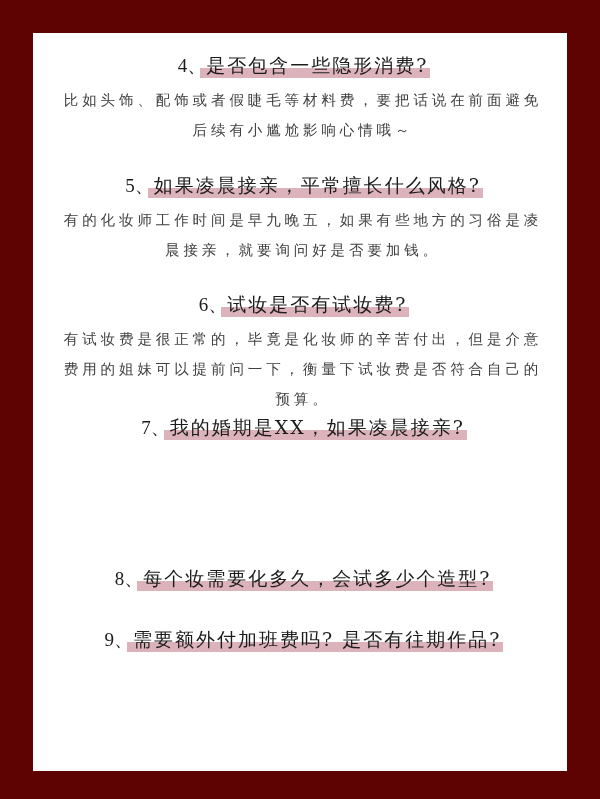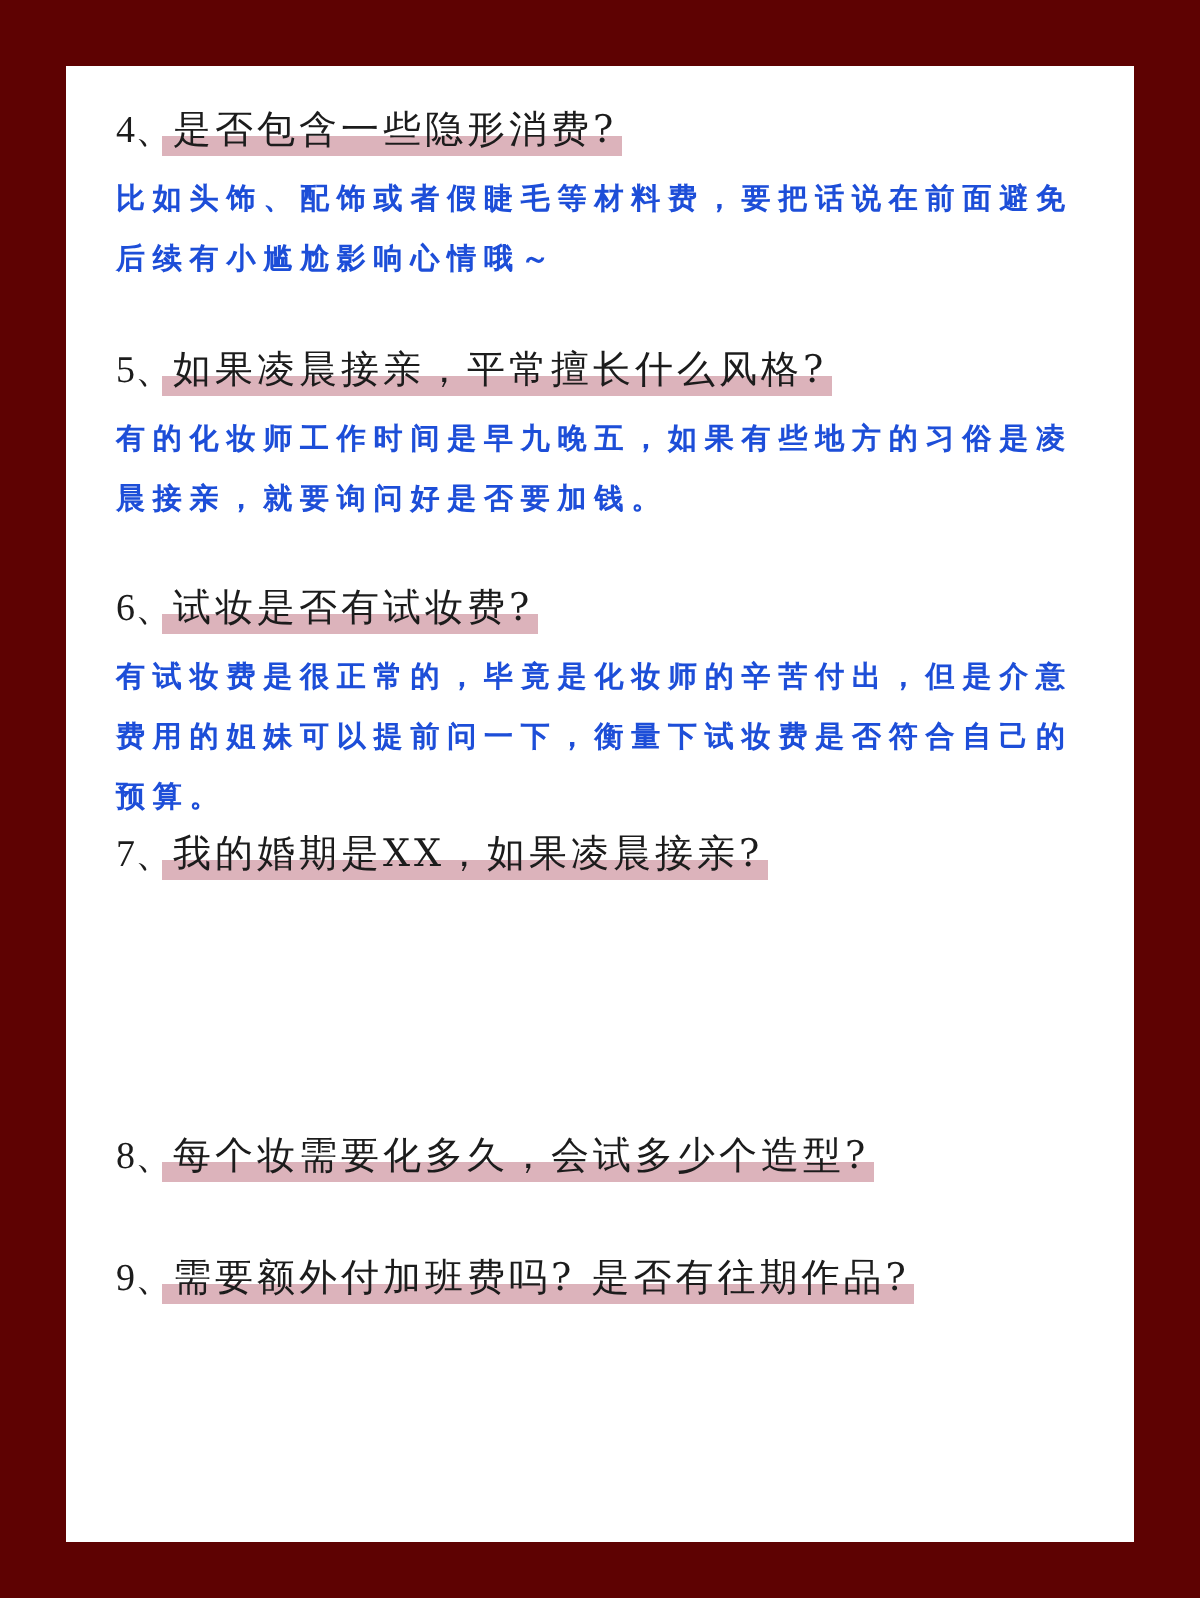--- a/index.html
+++ b/index.html
@@ -3,38 +3,39 @@
 <meta charset="utf-8">
 <style>
   html, body { margin:0; padding:0; }
   body {
     width:600px; height:799px; background:#5e0202; position:relative; overflow:hidden;
     font-family: "DejaVu Serif", "Liberation Serif", serif;
   }
   .panel {
     position:absolute; left:33px; top:33px; width:534px; height:738px;
     background:#ffffff;
+    text-align:center;
   }
   .item { position:absolute; left:25px; width:490px; }
   .title {
     position:relative; font-size:19px; color:#1c1c1c; height:28px; line-height:28px;
     white-space:nowrap; letter-spacing:2px;
   }
   .num { font-family:"Liberation Serif", serif; font-size:19px; letter-spacing:0; }
   .hl {
     position:relative; display:inline-block;
   }
   .hl::before {
     content:""; position:absolute; left:-6px; right:-2px; bottom:1px; height:10px;
     background:#dcb3bb; z-index:0;
   }
   .hl span { position:relative; z-index:1; }
   .body {
-    margin-top:6px; font-size:14.5px; color:#1d4ed8; line-height:30px; letter-spacing:3.9px;
-    width:490px; word-break:break-all;font-weight:bold;
+    margin-top:6px; font-size:14.5px; color:#404040; line-height:30px; letter-spacing:3.9px;
+    width:490px; word-break:break-all;
   }
 </style>
 </head>
 <body>
 
 <div class="panel">
   <div class="item" style="top:18px;">
     <div class="title"><span class="num">4、</span><span class="hl"><span>是否包含一些隐形消费?</span></span></div>
     <div class="body">比如头饰、配饰或者假睫毛等材料费，要把话说在前面避免后续有小尴尬影响心情哦～</div>
   </div>

